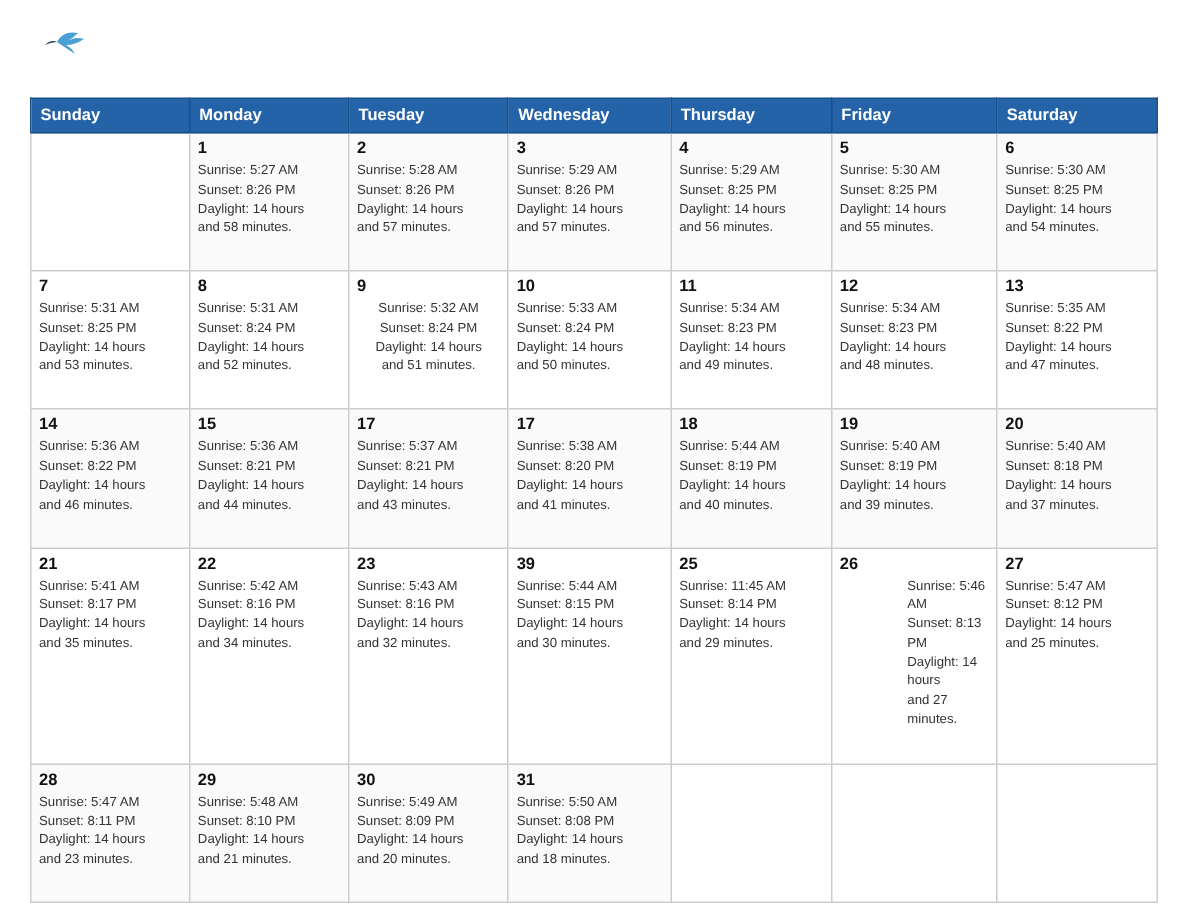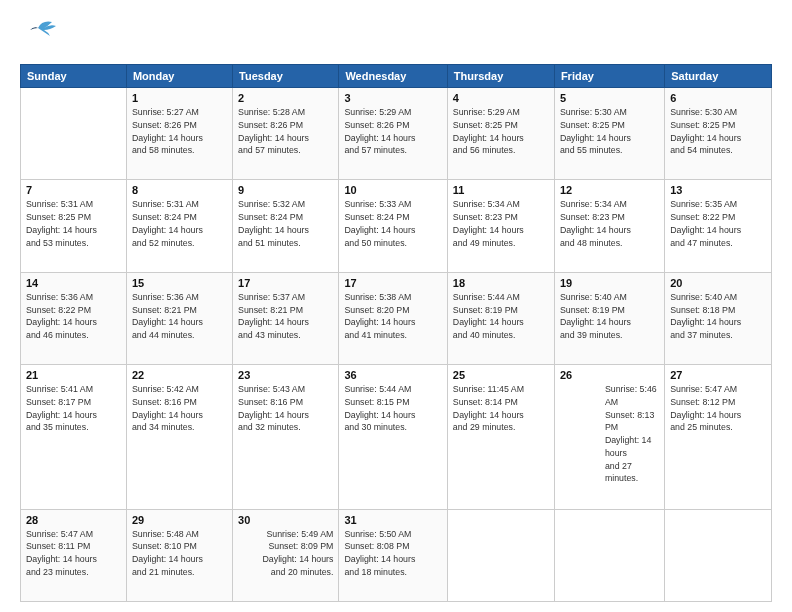--- a/index.html
+++ b/index.html
@@ -174,21 +174,21 @@
           </td>
           <td>
             <div class="cell-date">8</div>
             <div class="cell-info" style="white-space: pre-line;">Sunrise: 5:31 AM
 Sunset: 8:24 PM
 Daylight: 14 hours
 and 52 minutes.</div>
           </td>
           <td>
             <div class="cell-date">9</div>
-            <div class="cell-info" style="white-space: pre-line;">Sunrise: 5:32 AM
+            <div class="cell-info" style="white-space: pre-line; text-align: center;">Sunrise: 5:32 AM
 Sunset: 8:24 PM
 Daylight: 14 hours
 and 51 minutes.</div>
           </td>
           <td>
             <div class="cell-date">10</div>
             <div class="cell-info" style="white-space: pre-line;">Sunrise: 5:33 AM
 Sunset: 8:24 PM
 Daylight: 14 hours
 and 50 minutes.</div>
@@ -282,21 +282,21 @@
 and 34 minutes.</div>
           </td>
           <td>
             <div class="cell-date">23</div>
             <div class="cell-info" style="white-space: pre-line;">Sunrise: 5:43 AM
 Sunset: 8:16 PM
 Daylight: 14 hours
 and 32 minutes.</div>
           </td>
           <td>
-            <div class="cell-date">36</div>
+            <div class="cell-date">39</div>
             <div class="cell-info" style="white-space: pre-line;">Sunrise: 5:44 AM
 Sunset: 8:15 PM
 Daylight: 14 hours
 and 30 minutes.</div>
           </td>
           <td>
             <div class="cell-date">25</div>
             <div class="cell-info" style="white-space: pre-line;">Sunrise: 11:45 AM
 Sunset: 8:14 PM
 Daylight: 14 hours
@@ -327,21 +327,21 @@
           </td>
           <td>
             <div class="cell-date">29</div>
             <div class="cell-info" style="white-space: pre-line;">Sunrise: 5:48 AM
 Sunset: 8:10 PM
 Daylight: 14 hours
 and 21 minutes.</div>
           </td>
           <td>
             <div class="cell-date">30</div>
-            <div class="cell-info" style="white-space: pre-line; text-align: right;">Sunrise: 5:49 AM
+            <div class="cell-info" style="white-space: pre-line;">Sunrise: 5:49 AM
 Sunset: 8:09 PM
 Daylight: 14 hours
 and 20 minutes.</div>
           </td>
           <td>
             <div class="cell-date">31</div>
             <div class="cell-info" style="white-space: pre-line;">Sunrise: 5:50 AM
 Sunset: 8:08 PM
 Daylight: 14 hours
 and 18 minutes.</div>

